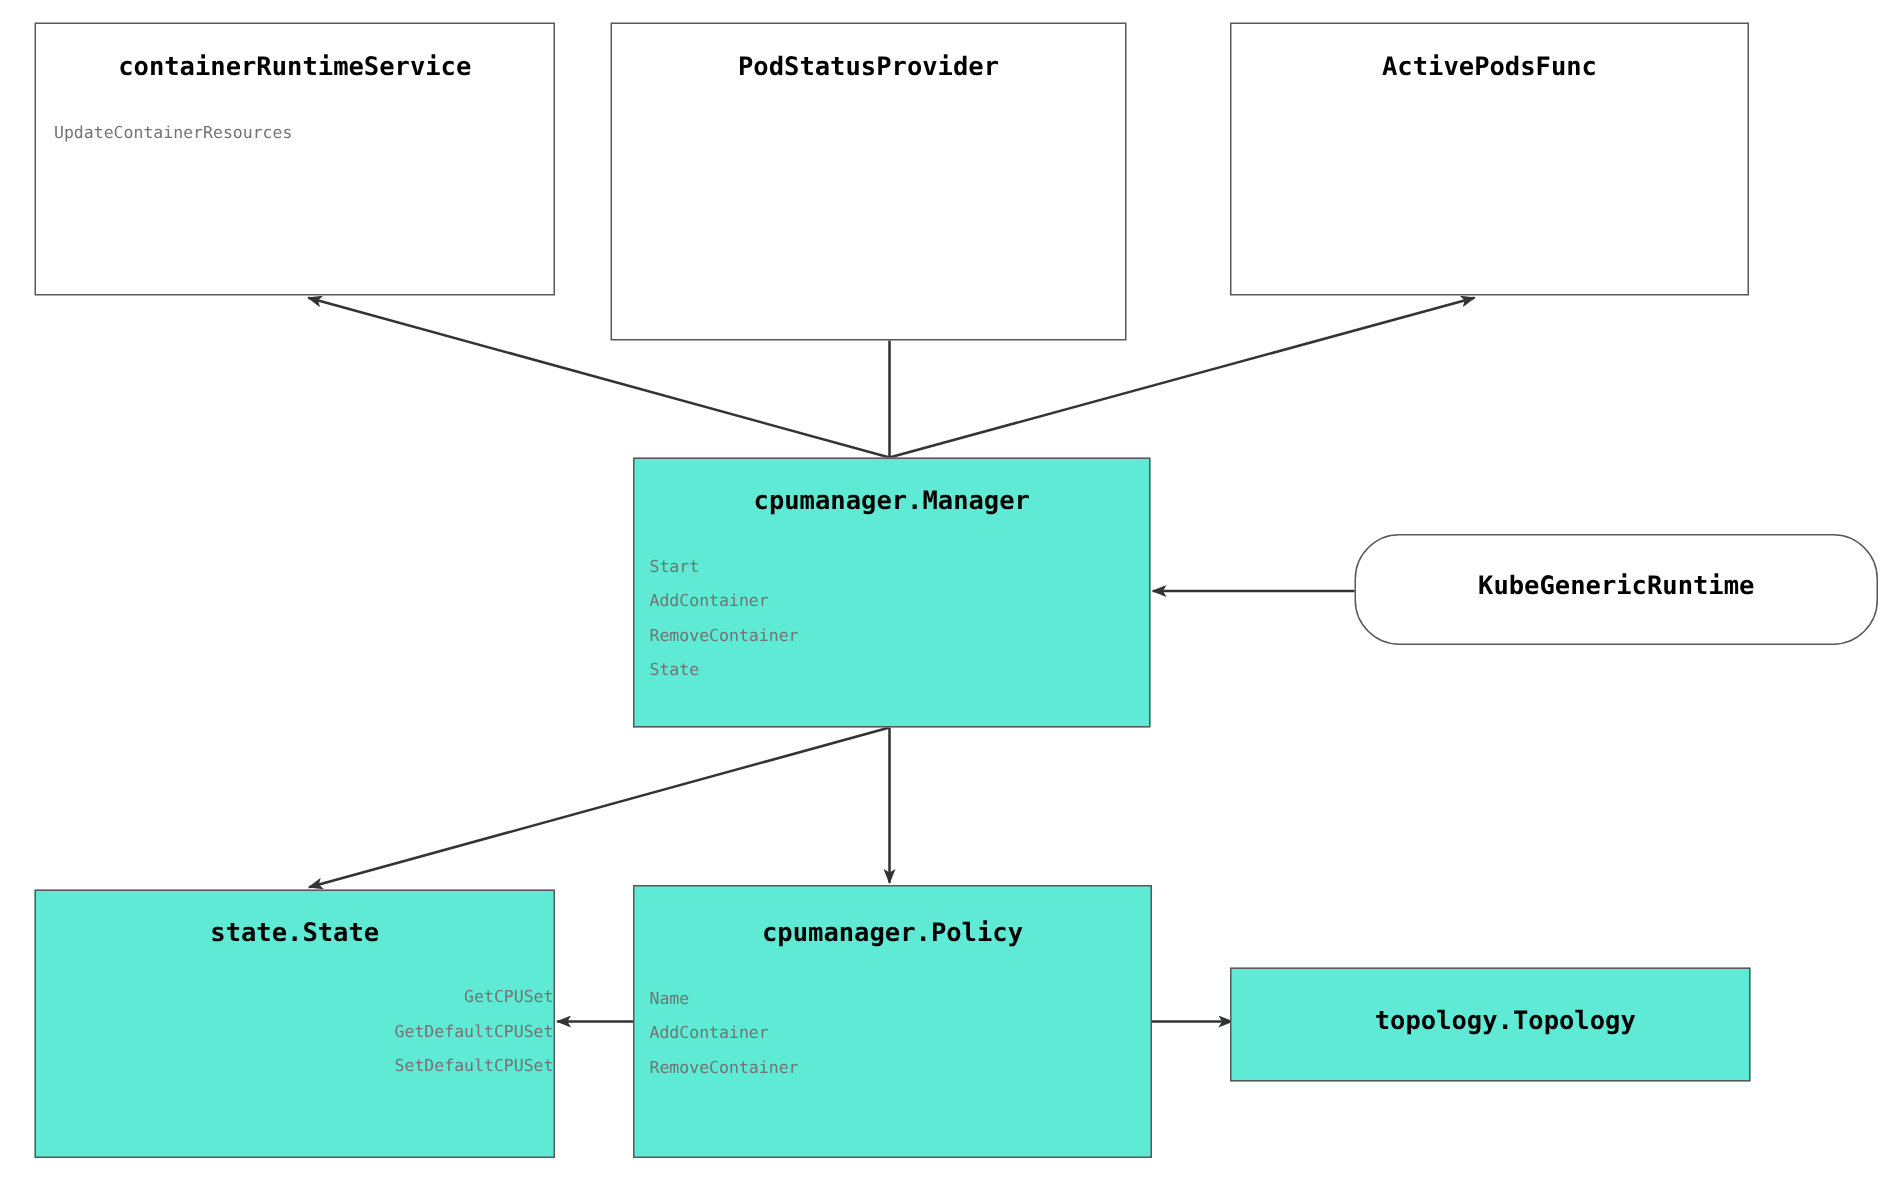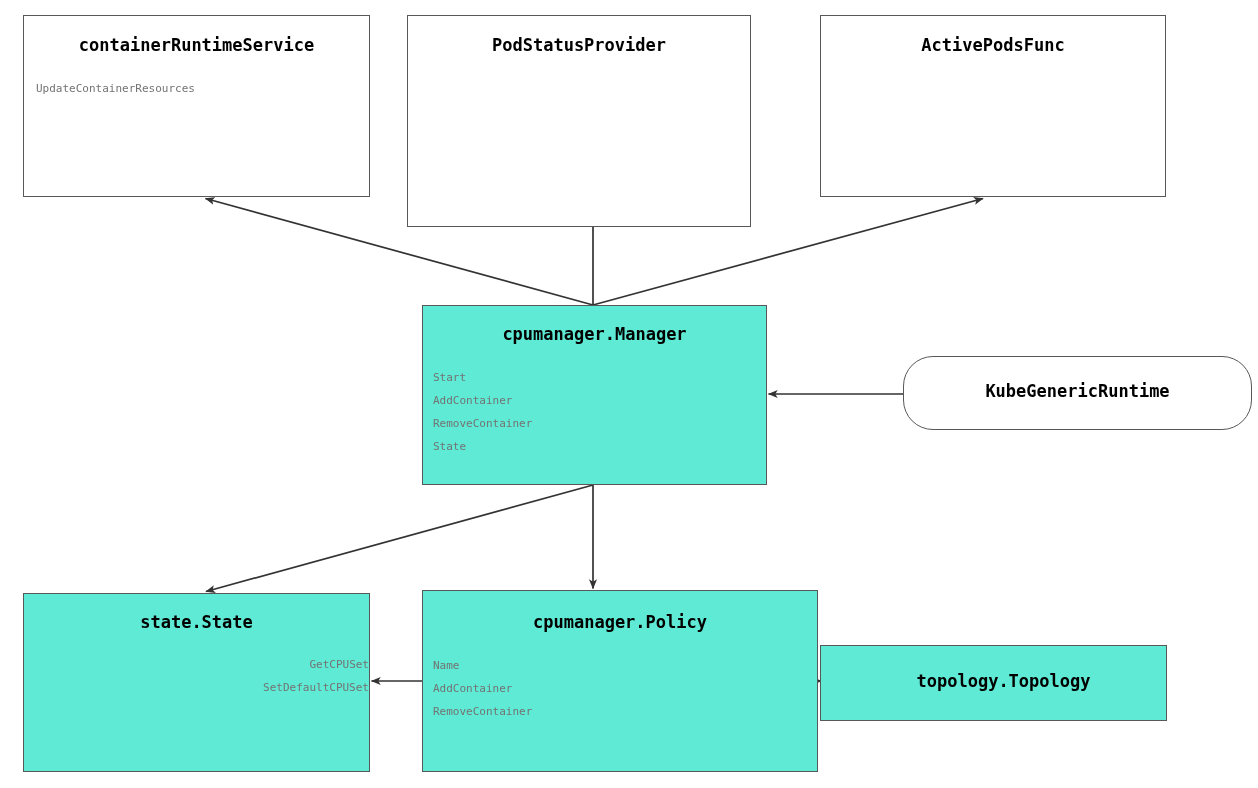--- a/index.html
+++ b/index.html
@@ -120,25 +120,26 @@
   </div>
 
   <div class="node" style="left:903px; top:356px; width:349px; height:74px;border-radius:30px;">
     <div class="node-title" style="margin-top:24px;">KubeGenericRuntime</div>
   </div>
 
   <div class="node filled" style="left:23px; top:593px; width:347px; height:179px;">
     <div class="node-title" style="margin-top:18px;">state.State</div>
     <div class="node-members" style="margin-top:21px; margin-left:10px;text-align:right;">
       <span class="member">GetCPUSet</span>
+      <span class="member">GetDefaultCPUSet</span>
       <span class="member">SetDefaultCPUSet</span>
     </div>
   </div>
 
-  <div class="node filled" style="left:422px; top:590px; width:396px; height:182px;">
+  <div class="node filled" style="left:422px; top:590px; width:346px; height:182px;">
     <div class="node-title" style="margin-top:21px;">cpumanager.Policy</div>
     <div class="node-members" style="margin-top:22px; margin-left:10px;">
       <span class="member">Name</span>
       <span class="member">AddContainer</span>
       <span class="member">RemoveContainer</span>
     </div>
   </div>
 
   <div class="node filled" style="left:820px; top:645px; width:347px; height:76px;">
     <div class="node-title" style="margin-top:25px;padding-left:20px;">topology.Topology</div>

